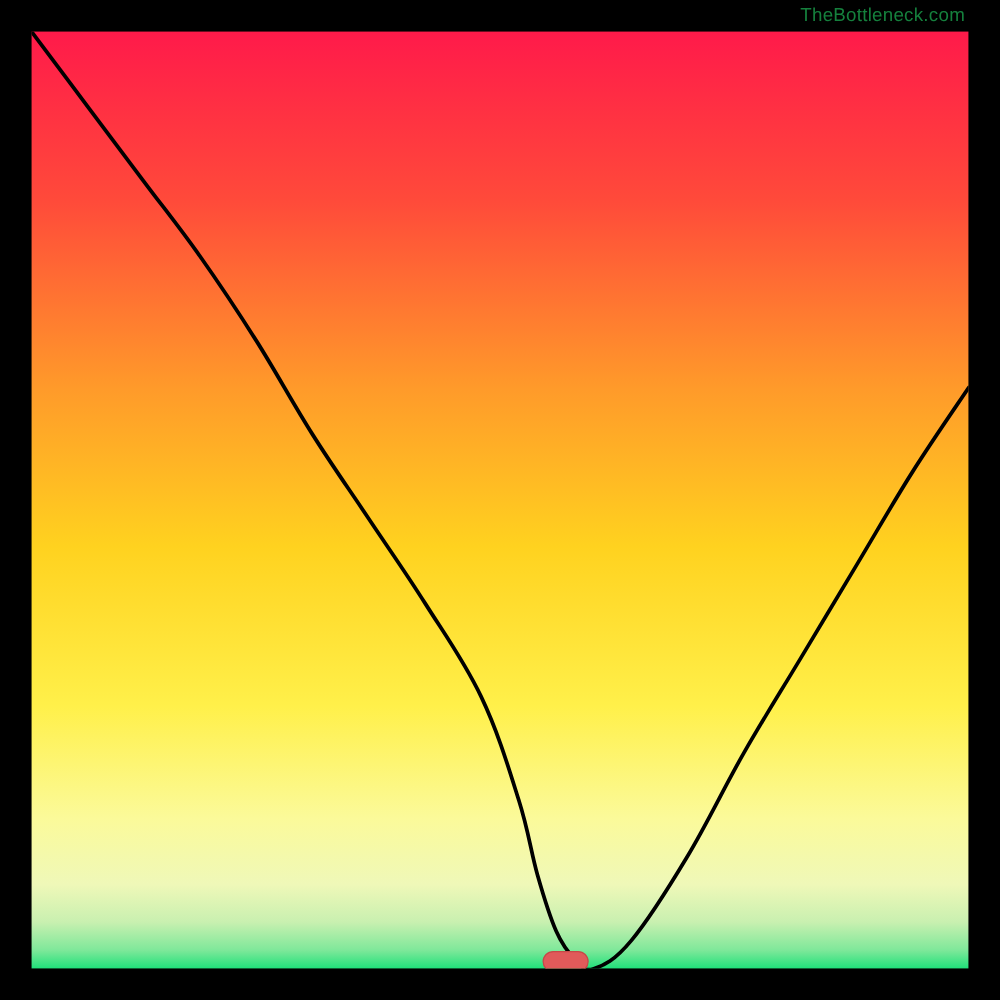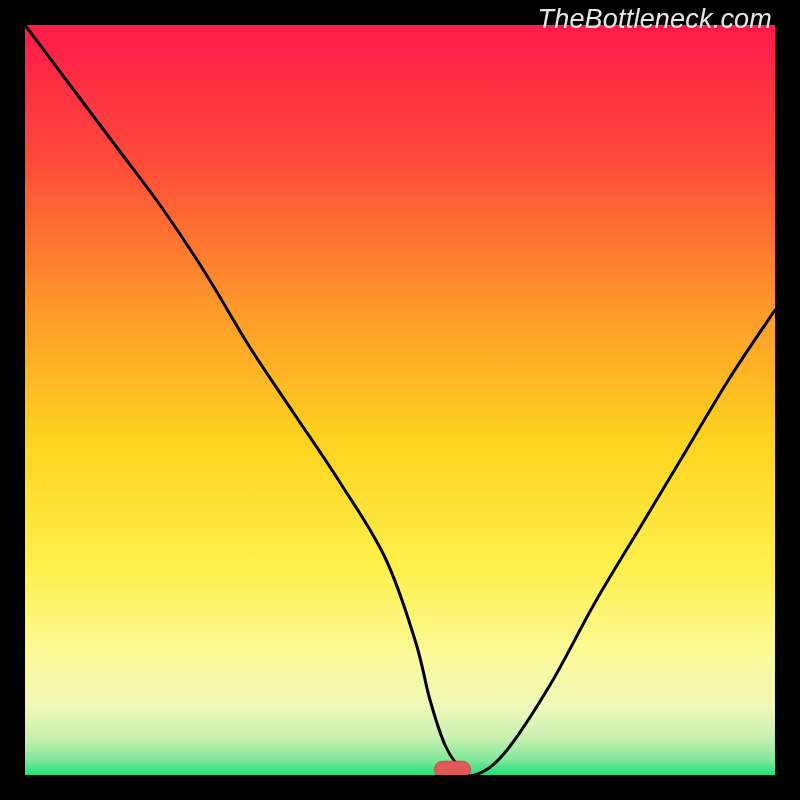--- a/index.html
+++ b/index.html
@@ -25,24 +25,23 @@
   }
   .gradient {
     position: absolute;
     inset: 0;
   }
   .watermark {
     position: absolute;
     top: 4px;
     right: 28px;
     font-family: Arial, Helvetica, sans-serif;
-    font-size: 27px;
-    color: #e5e5e5;
+    font-size: 15px;
+    color: #15803d;
     letter-spacing: 0.2px;
-    font-style: italic;
   }
   svg {
     position: absolute;
     inset: 0;
   }
 </style>
 </head>
 <body>
 
 <div class="container">

